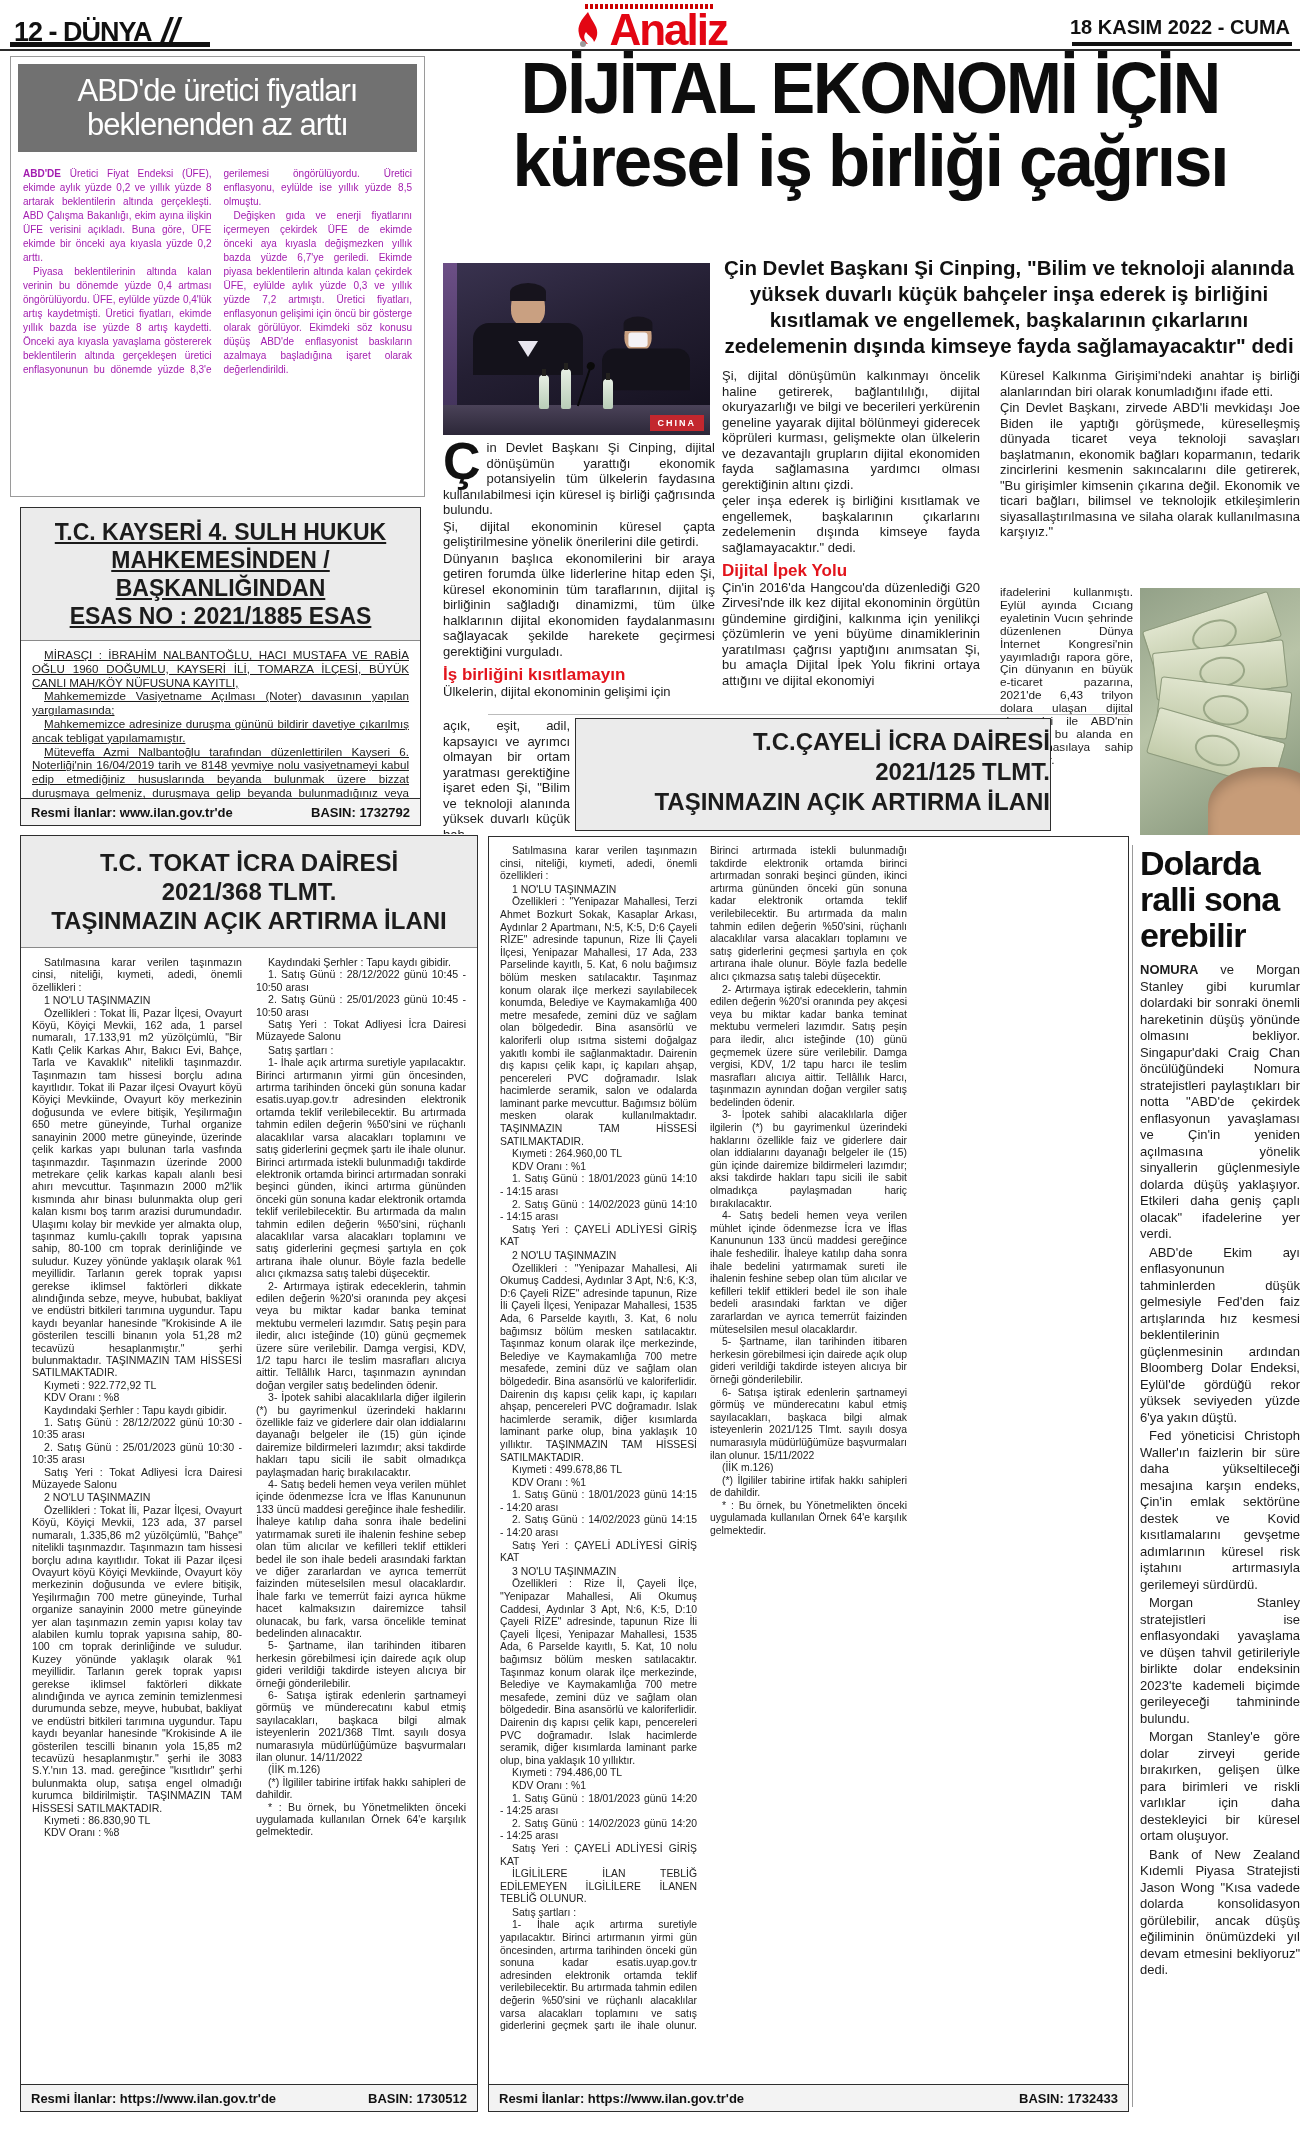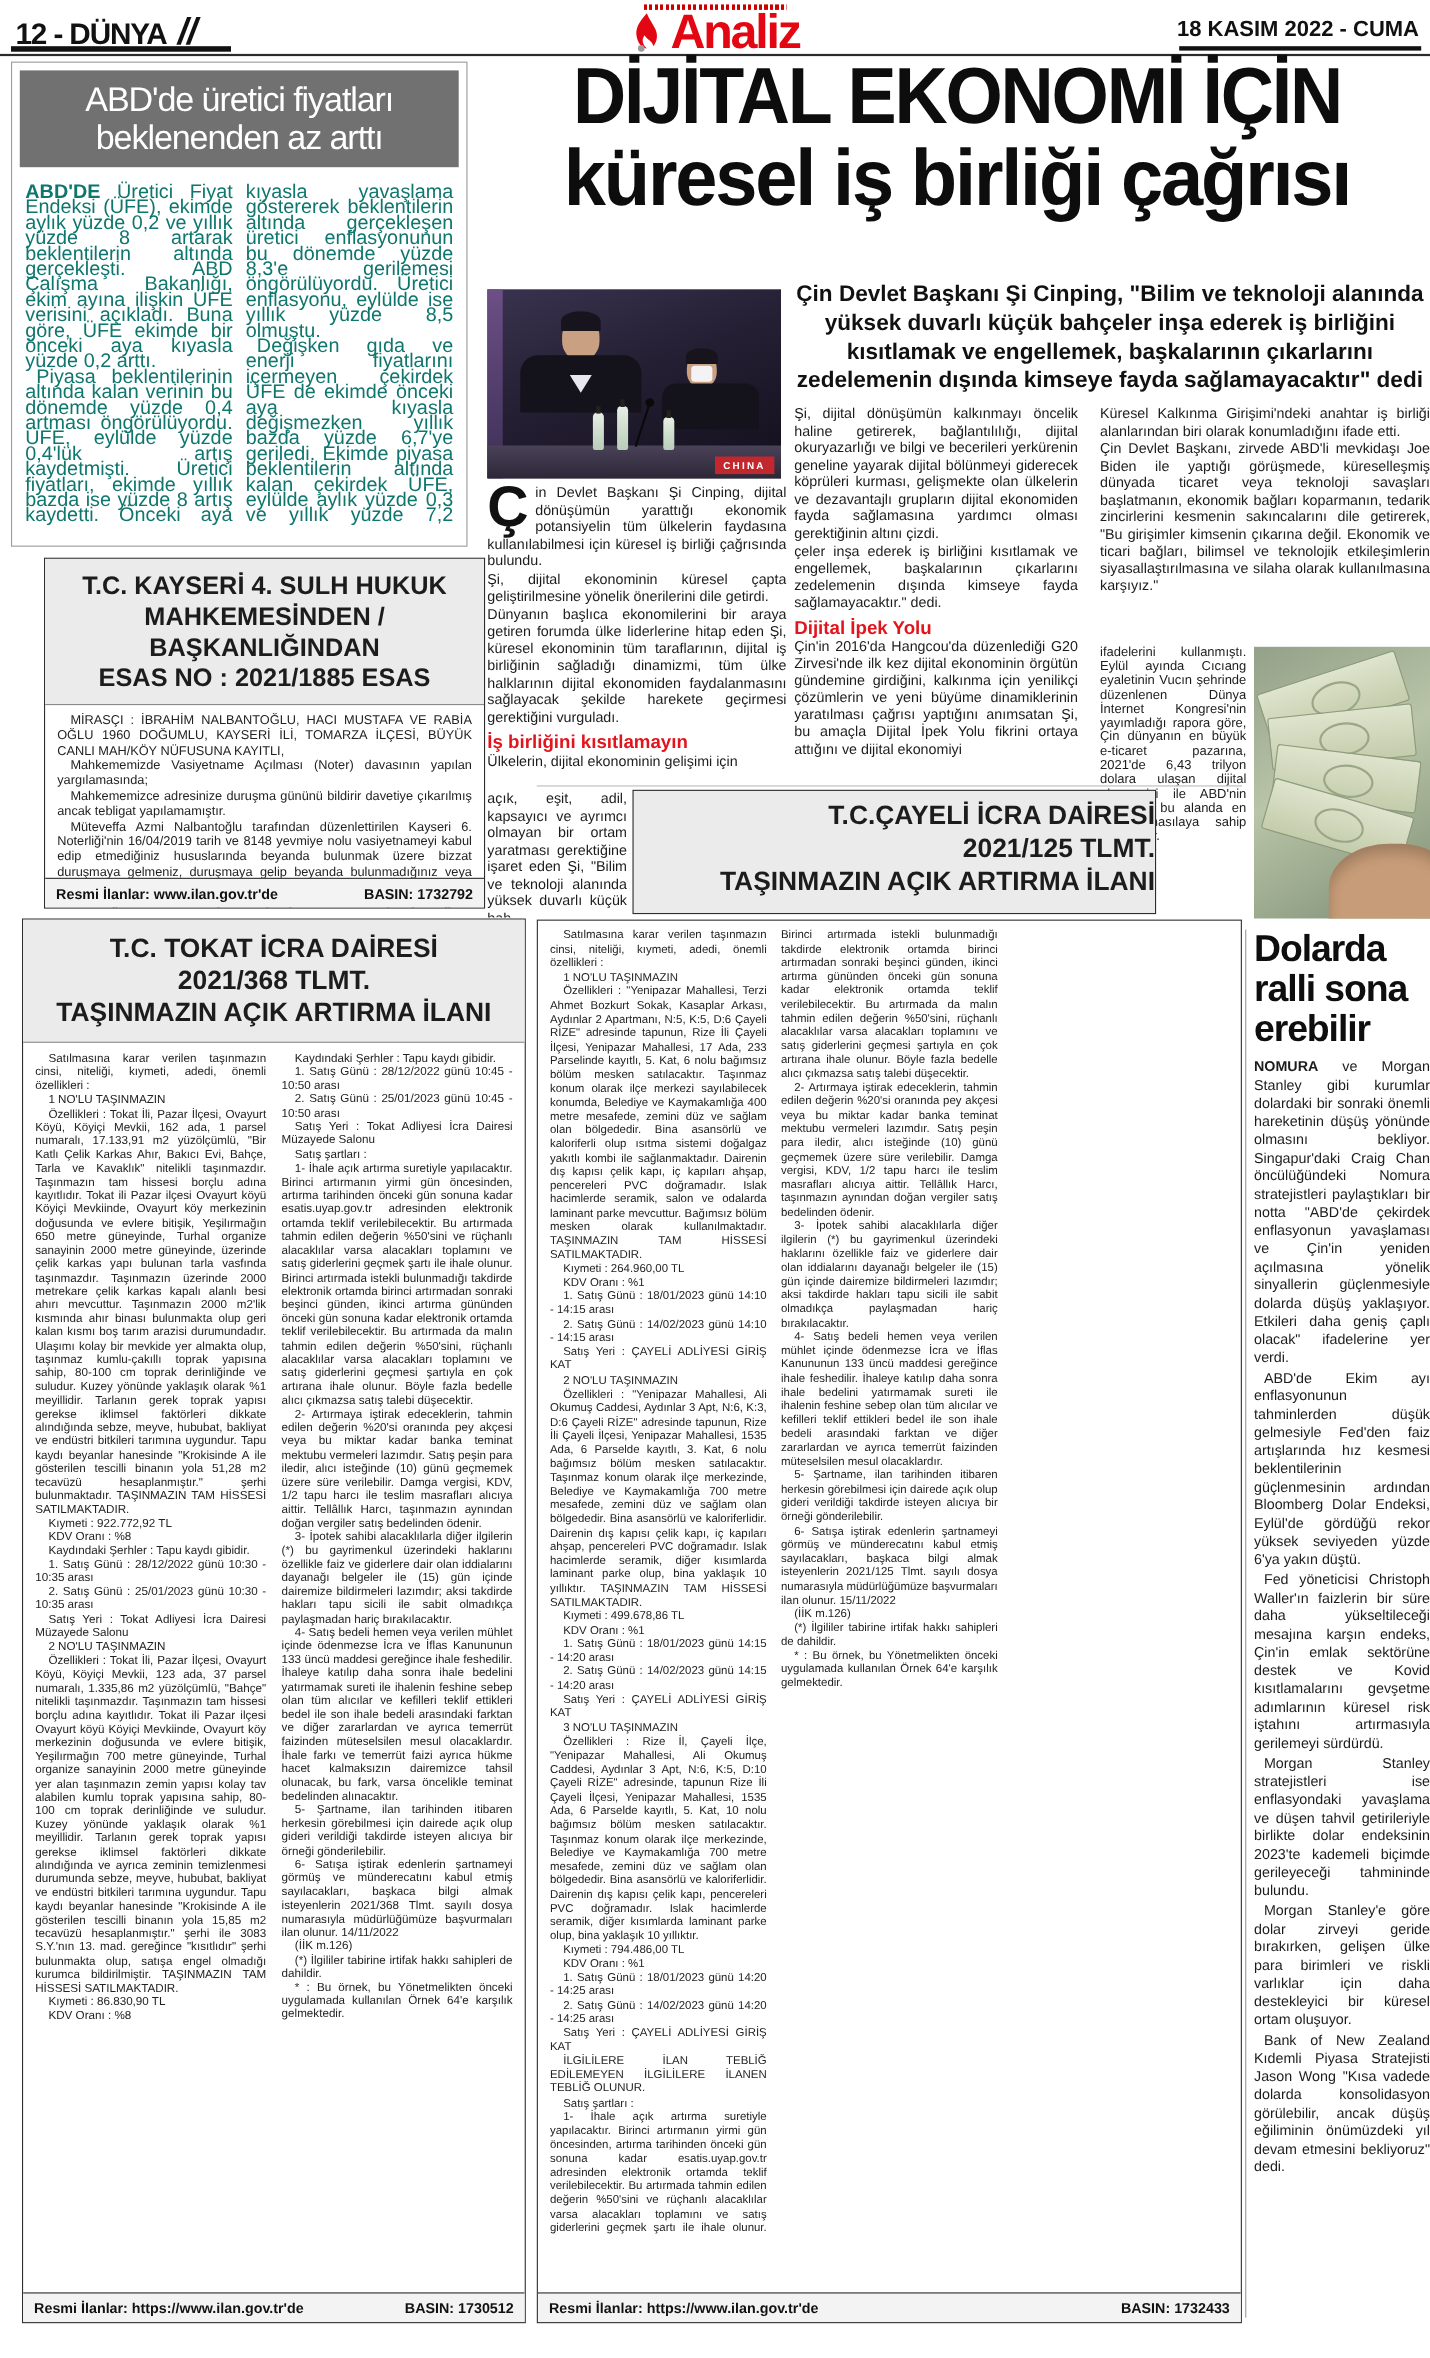--- a/index.html
+++ b/index.html
@@ -22,22 +22,22 @@
               color:#111; letter-spacing:0; }
   .hdr-date-bar { position:absolute; right:8px; top:42px; width:220px; height:4px; background:#111; }
   .hdr-rule { position:absolute; left:0; top:49px; width:1300px; height:2px; background:#2b2b2b; }
 
   
   .abd-box { position:absolute; left:10px; top:56px; width:415px; height:441px;
              border:1px solid #9a9a9a; background:#fff; overflow:hidden; }
   .abd-head { margin:7px; background:#717171; color:#fff; text-align:center;
               font-size:31px; line-height:34px; font-weight:400; padding:10px 4px;
               letter-spacing:-1px; }
-  .abd-body { padding:8px 12px; column-count:2; column-gap:12px; font-size:18px;
-              line-height:14px; font-weight:500; color:#0f766e; height:330px; overflow:hidden;
+  .abd-body { padding:8px 12px; column-count:2; column-gap:12px; font-size:10px;
+              line-height:14px; font-weight:500; color:#a21caf; height:330px; overflow:hidden;
               text-align:justify;}
   .abd-body p { text-indent:10px; }
   .abd-body p.first { text-indent:0; }
   .lead-word { font-weight:800; }
 
   
   .dij-headline { position:absolute; left:440px; top:52px; width:860px; text-align:center; color:#0d0d0d; }
   .dij-headline .l1 { font-size:67px; font-weight:900; letter-spacing:-2px; line-height:72px;
                       transform:scaleY(1.08); }
   .dij-headline .l2 { font-size:69px; font-weight:900; letter-spacing:-2px; line-height:76px;
@@ -97,21 +97,21 @@
                  border-bottom:1px solid #8a8a8a; }
   .notice-head p { margin:0; }
   .notice-body { color:#222; text-align:justify; }
   .notice-body p { margin:0; }
   .notice-body .li-p { text-indent:12px; }
   .notice-body .li-h { font-weight:400; text-indent:12px; margin-top:1px; }
   .notice-footer { position:absolute; left:0; right:0; bottom:0; height:27px; background:#f3f3f3;
                    border-top:1.4px solid #2e2e2e; display:flex; justify-content:space-between;
                    align-items:center; padding:0 10px; font-weight:800; font-size:13px; color:#111; }
 
-  #kayseri { left:40px; top:507px; width:401px; height:319px; }
+  #kayseri { left:20px; top:507px; width:401px; height:319px;text-decoration:underline; }
   #kayseri .notice-head { font-size:23px; line-height:28px; padding:10px 4px; }
   #kayseri .notice-body { padding:7px 11px; font-size:11.6px; line-height:13.8px; height:185px; overflow:hidden; }
 
   #tokat { left:20px; top:835px; width:458px; height:1277px; }
   #tokat .notice-head { font-size:24px; line-height:29px; padding:12px 4px; }
   #tokat .notice-body { padding:8px 11px; column-count:2; column-gap:14px;
                         font-size:10.6px; line-height:12.4px; height:1120px; overflow:hidden; }
 
   .cayeli-headband { position:absolute; left:575px; top:718px; width:476px; height:113px;
                      background:#ebebeb; border:1.6px solid #2e2e2e; text-align:right;

